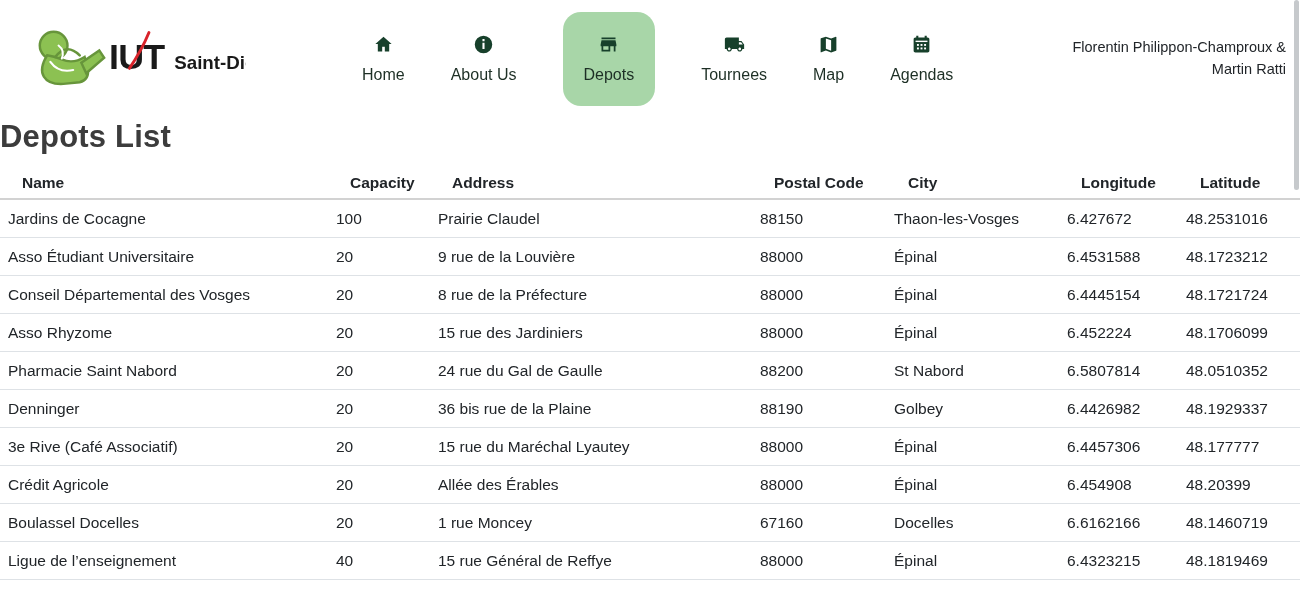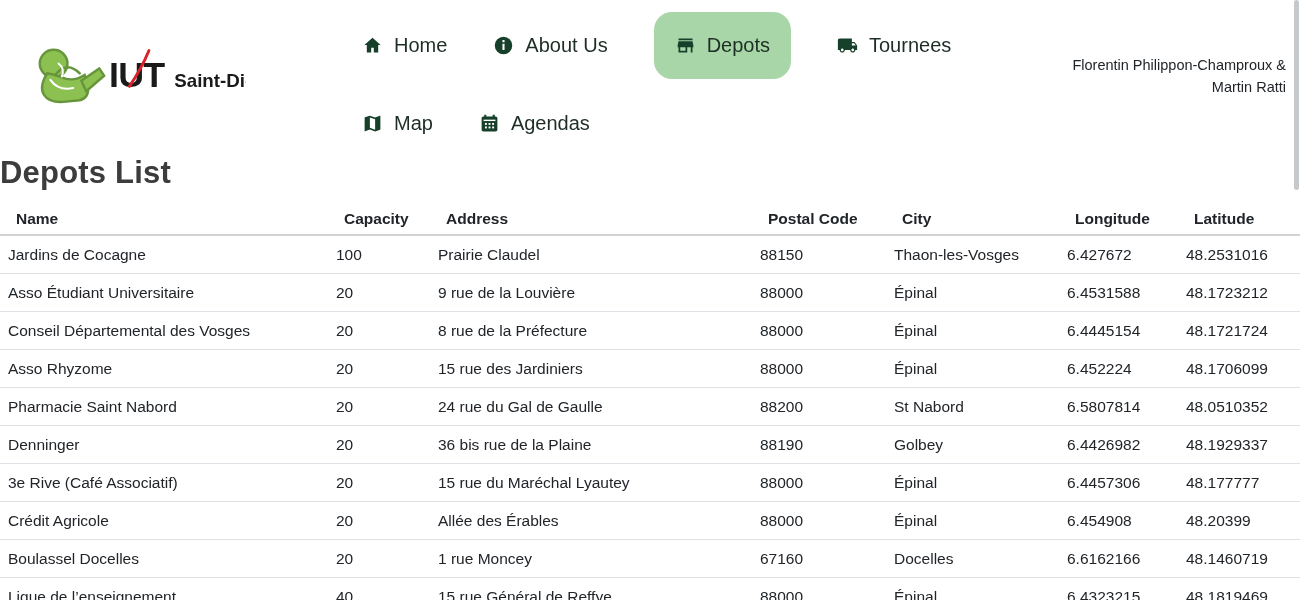--- a/index.html
+++ b/index.html
@@ -38,26 +38,27 @@
     display: flex;
     flex-wrap: wrap;
     align-items: center;
     column-gap: 46px;
     row-gap: 26px;
   }
   .nav-link {
     display: inline-flex;
     align-items: center;
     gap: 11px;
-    font-size: 20px;
+    font-size: 16px;
     color: var(--nav-text);
     text-decoration: none;
     padding: 7px 0;
     white-space: nowrap;
     cursor: pointer;
+    flex-direction: column;
   }
   .nav-link .nav-icon { display: inline-flex; width: 21px; height: 21px; }
   .nav-link .nav-icon svg { width: 21px; height: 21px; fill: var(--nav-green); }
   .nav-link.active {
     background: var(--accent-pill-bg);
     border-radius: 18px;
     padding: 22px 21px;
   }
   .authors {
     margin-left: auto;
@@ -79,21 +80,21 @@
   table.depots {
     width: 1300px;
     border-collapse: collapse;
     table-layout: fixed;
   }
   table.depots th {
     text-align: left;
     font-size: 15.5px;
     font-weight: 700;
     color: var(--text);
-    padding: 6px 16px;
+    padding: 6px 22px;
     border-bottom: 2px solid var(--header-border);
     line-height: 19px;
   }
   table.depots td {
     font-size: 15.5px;
     padding: 9px 8px;
     border-bottom: 1px solid var(--row-border);
     line-height: 19px;
     white-space: nowrap;
     overflow: hidden;

